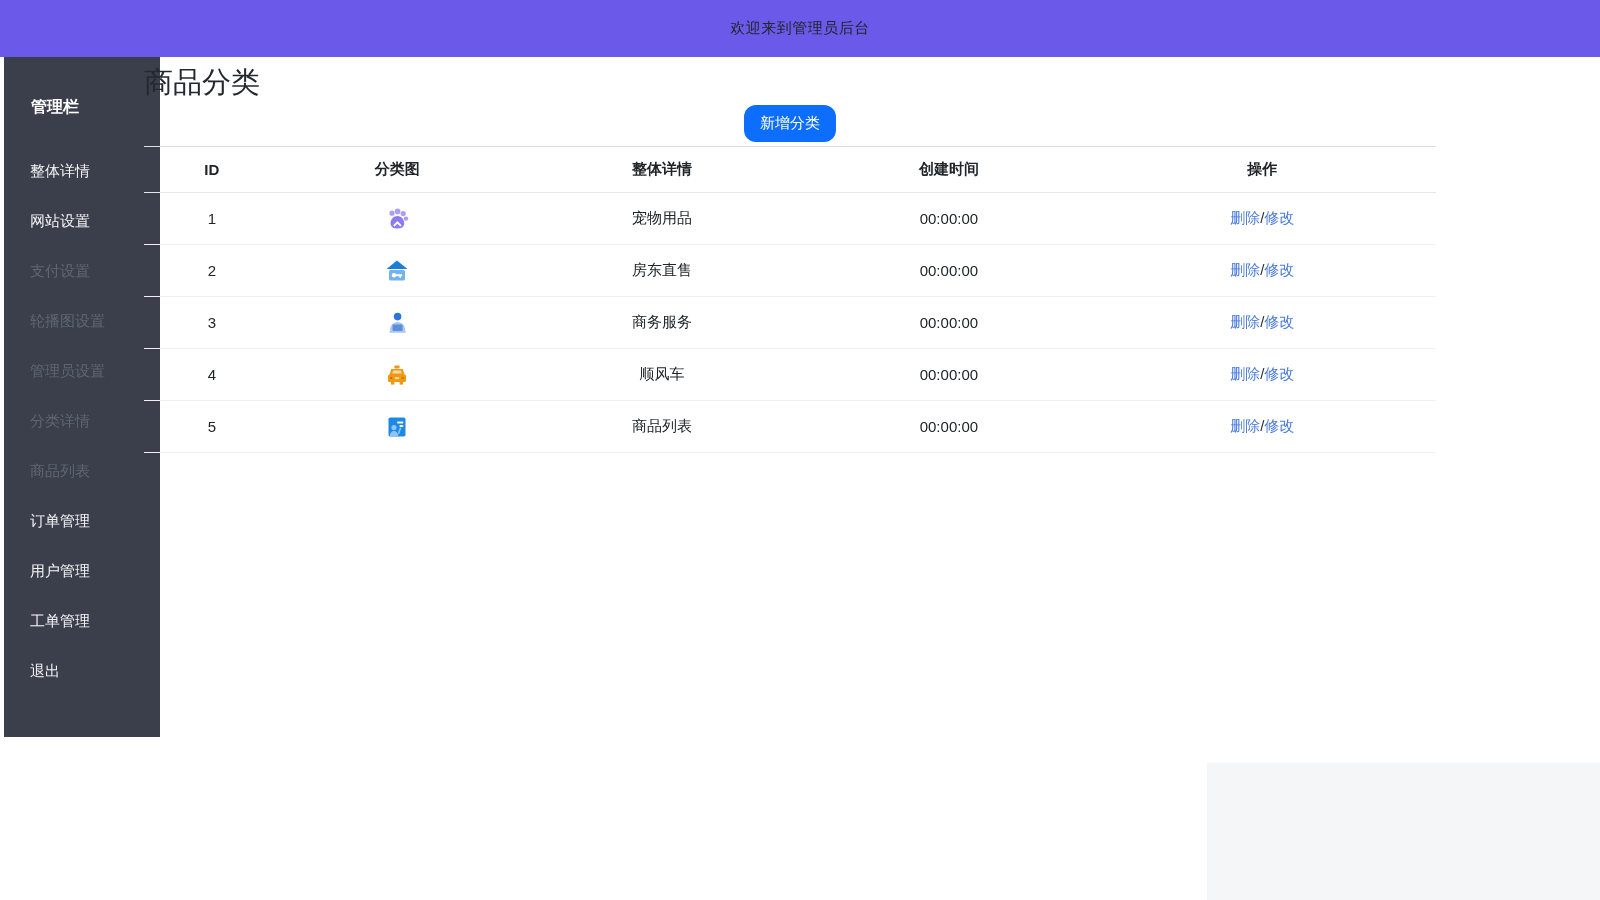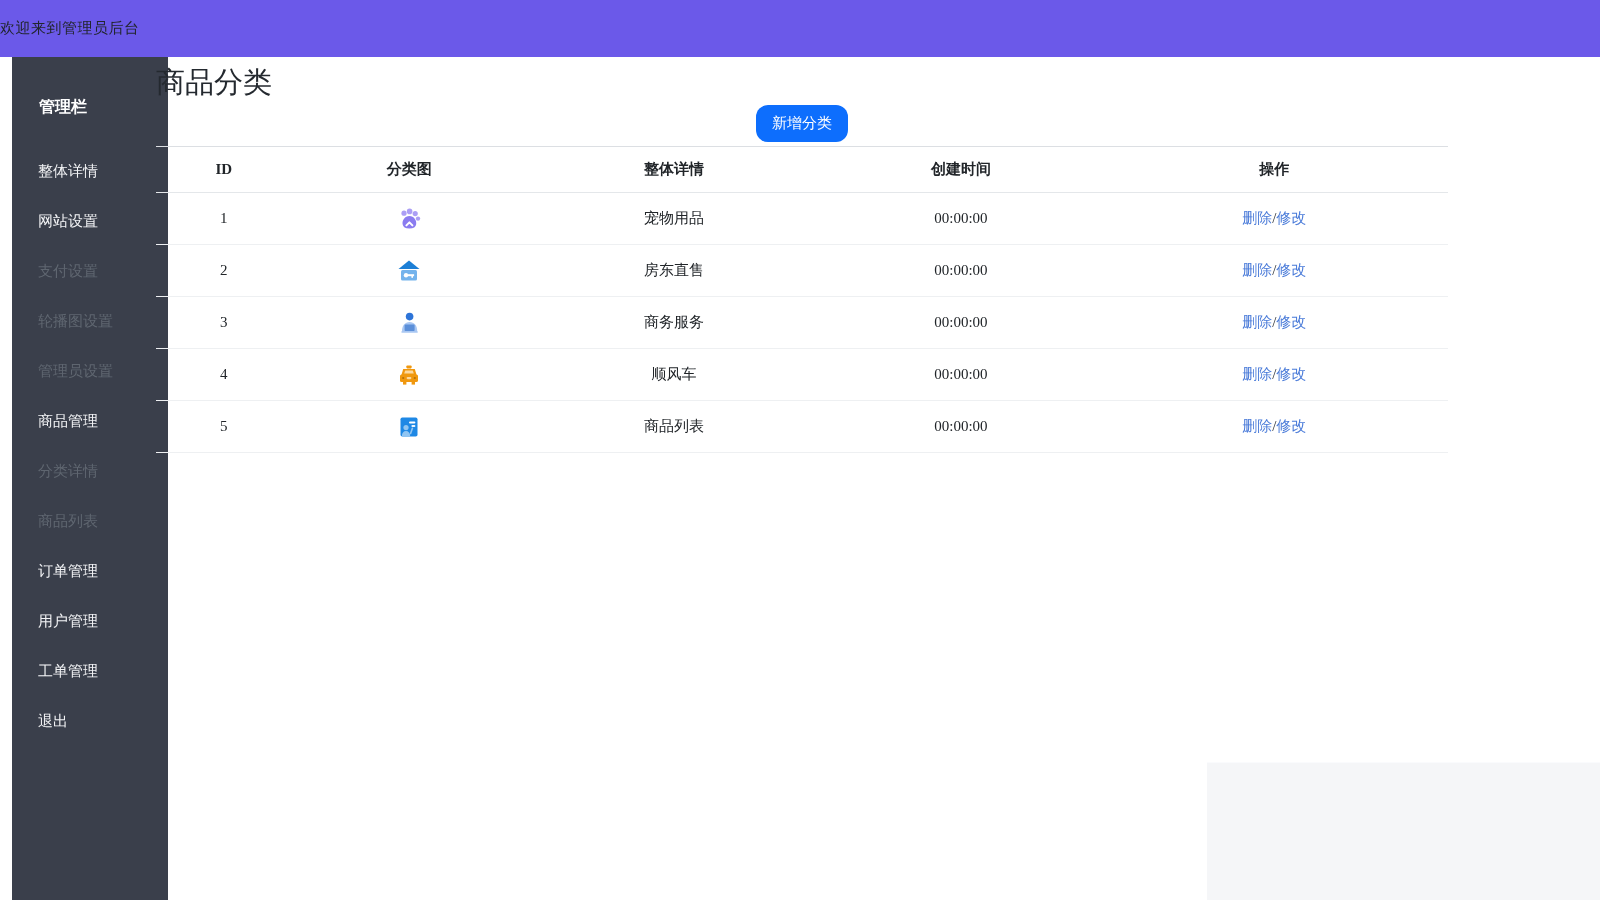--- a/index.html
+++ b/index.html
@@ -1,43 +1,43 @@
 <!DOCTYPE html>
 <html><head>
 <meta charset="utf-8">
 <style>
   * { margin:0; padding:0; box-sizing:border-box; }
   html,body { width:1600px; height:900px; overflow:hidden;
     font-family:"Liberation Sans","DejaVu Sans",sans-serif; background:#ffffff; color:#212529; }
 
   
   .topbar { position:absolute; left:0; top:0; width:1600px; height:57px;
-    background:#6b59e9; display:flex; align-items:center; justify-content:flex-start; }
+    background:#6b59e9; display:flex; align-items:center; justify-content:center; }
   .topbar-text { color:#22262e; font-size:15px; letter-spacing:0.5px; }
 
   
-  .sidebar { position:absolute; left:12px; top:57px; width:156px; height:843px;
+  .sidebar { position:absolute; left:4px; top:57px; width:156px; height:680px;
     background:#3a3f4b; }
   .sidebar-title { color:#ffffff; font-weight:bold; font-size:16px;
     padding:40px 0 0 27px; }
   .sidebar-menu { list-style:none; margin-top:28px; }
   .sidebar-menu li { height:50px; line-height:50px; padding-left:26px;
     color:#f2f3f5; font-size:15px; cursor:pointer; }
   .sidebar-menu li.muted { color:#5f6670; }
 
   
-  .main { position:absolute; left:156px; top:57px; width:1292px; height:843px; }
+  .main { position:absolute; left:144px; top:57px; width:1292px; height:843px; }
   .page-title { font-size:29px; font-weight:500; color:#24292f; margin:7px 0 0 0; line-height:36px; }
   .btn-row { text-align:center; margin:5px 0 4px 0; }
   .btn-primary { display:inline-block; background:#0d6efd; color:#ffffff;
     border:none; border-radius:12px; font-size:15px; padding:9px 16px;
     font-family:inherit; cursor:pointer; }
 
   
-  table { width:100%; border-collapse:collapse; table-layout:fixed;font-family:Liberation Serif, serif; }
+  table { width:100%; border-collapse:collapse; table-layout:fixed; }
   col.w1{width:10.5%} col.w2{width:18.2%} col.w3{width:22.8%} col.w4{width:21.6%} col.w5{width:26.9%}
   thead th { font-weight:bold; font-size:15px; color:#212529; text-align:center;
     border-top:1px solid #dcdfe3; border-bottom:1px solid #e4e7ea; padding:13px 4px; }
   tbody td { font-size:15px; color:#212529; text-align:center; vertical-align:middle;
     border-bottom:1px solid #eef0f2; padding:10px 4px; height:52px; }
   .cat-icon { display:inline-block; width:28px; height:28px; vertical-align:middle; }
   .cat-icon svg { width:28px; height:28px; display:block; margin:0 auto; }
   .op-link { color:#4a7bd9; text-decoration:none; cursor:pointer;text-align:right; }
   .op-sep { color:#2b2f33; }
 
@@ -53,21 +53,20 @@
 </div>
 
 <div class="sidebar">
   <div class="sidebar-title">管理栏</div>
   <ul class="sidebar-menu">
       <li>整体详情</li>
       <li>网站设置</li>
       <li class="muted">支付设置</li>
       <li class="muted">轮播图设置</li>
       <li class="muted">管理员设置</li>
-      <li>商品管理</li>
       <li class="muted">分类详情</li>
       <li class="muted">商品列表</li>
       <li>订单管理</li>
       <li>用户管理</li>
       <li>工单管理</li>
       <li>退出</li>
     </ul>
 </div>
 
 <div class="main">

